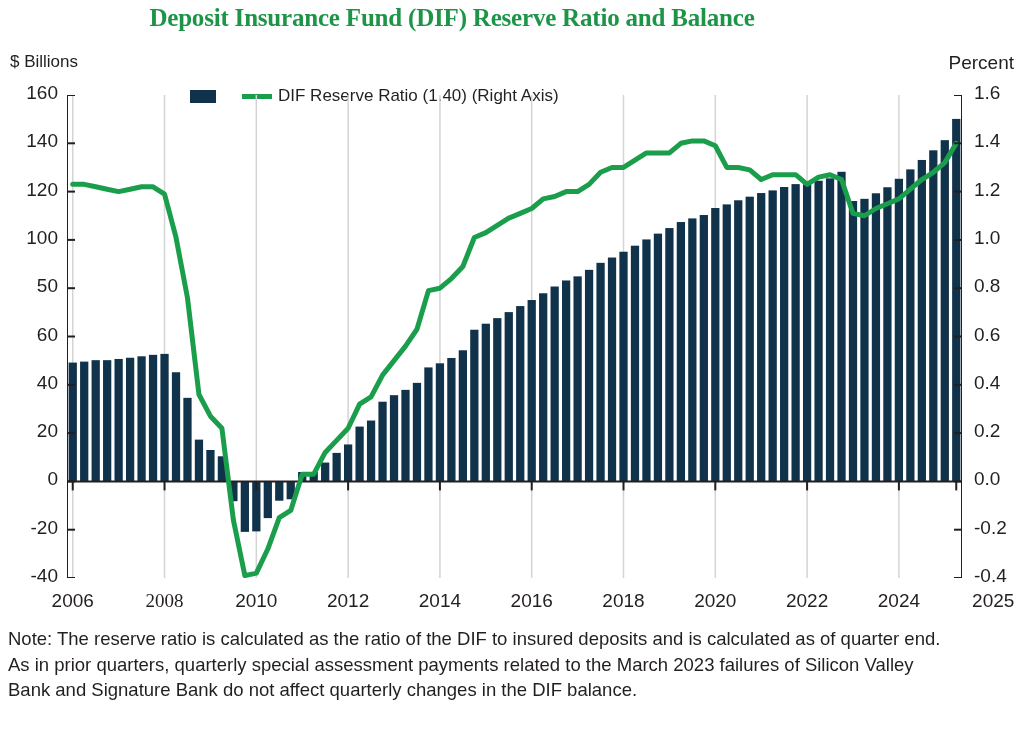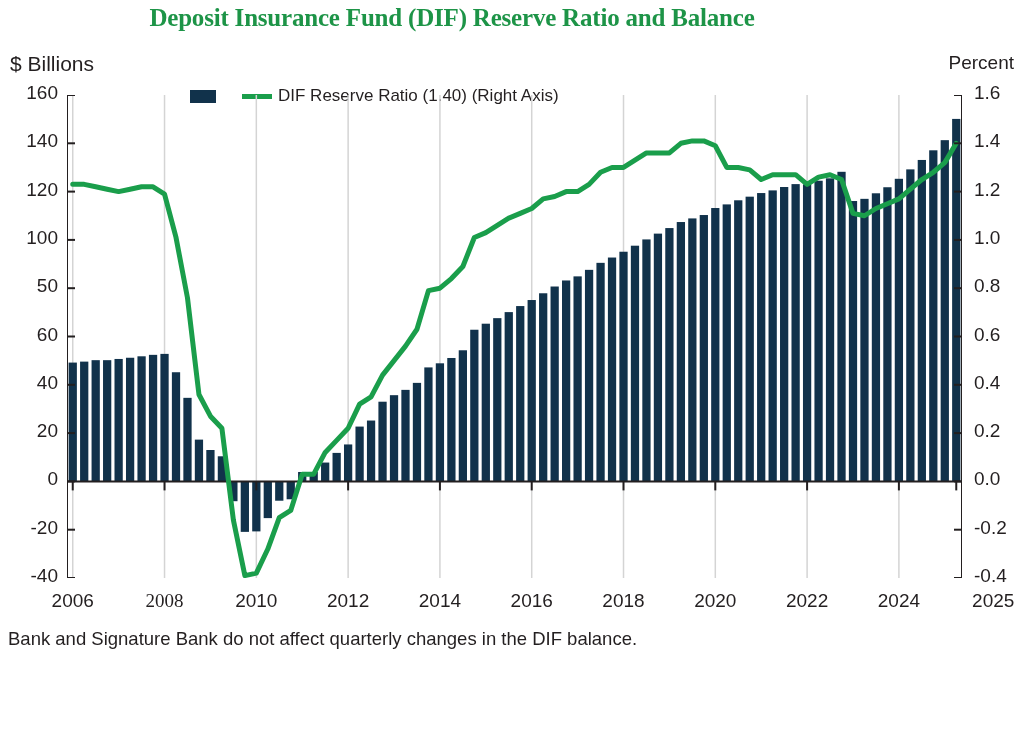--- a/index.html
+++ b/index.html
@@ -7,21 +7,21 @@
     width:1024px;height:744px;background:#ffffff;
     font-family:"Liberation Sans", sans-serif;
     color:#231f20;overflow:hidden;position:relative;
   }
   #chart-title{
     position:absolute;left:0;top:4px;width:904px;text-align:center;
     font-family:"Liberation Serif", serif;
     font-weight:bold;font-size:25px;color:#1d9447;letter-spacing:-0.2px;
   }
   #left-axis-title{
-    position:absolute;left:10px;top:52px;font-size:21px;color:#231f20;
+    position:absolute;left:10px;top:52px;font-size:17px;color:#231f20;
   }
   #right-axis-title{
     position:absolute;right:10px;top:52px;font-size:19px;color:#231f20;
   }
   #plot{
     position:absolute;left:67px;top:95px;width:895px;height:483px;
   }
   #plot svg{display:block;}
   .ytick-left{
     position:absolute;text-align:right;font-size:19px;color:#231f20;
@@ -232,14 +232,16 @@
     <div class="xtick" style="left: 399.917px; top: 590px;">2014</div>
     <div class="xtick" style="left: 491.712px; top: 590px;">2016</div>
     <div class="xtick" style="left: 583.506px; top: 590px; text-align: center;">2018</div>
     <div class="xtick" style="left: 675.301px; top: 590px;">2020</div>
     <div class="xtick" style="left: 767.096px; top: 590px;">2022</div>
     <div class="xtick" style="left: 858.891px; top: 590px;">2024</div>
     <div class="xtick" style="left: 916.263px; top: 590px; margin-left: 37px;">2025</div>
   </div>
 
 <div id="footnotes">
+  <div>Note: The reserve ratio is calculated as the ratio of the DIF to insured deposits and is calculated as of quarter end.</div>
+  <div>As in prior quarters, quarterly special assessment payments related to the March 2023 failures of Silicon Valley</div>
   <div>Bank and Signature Bank do not affect quarterly changes in the DIF balance.</div>
 </div>
 
 </body></html>

